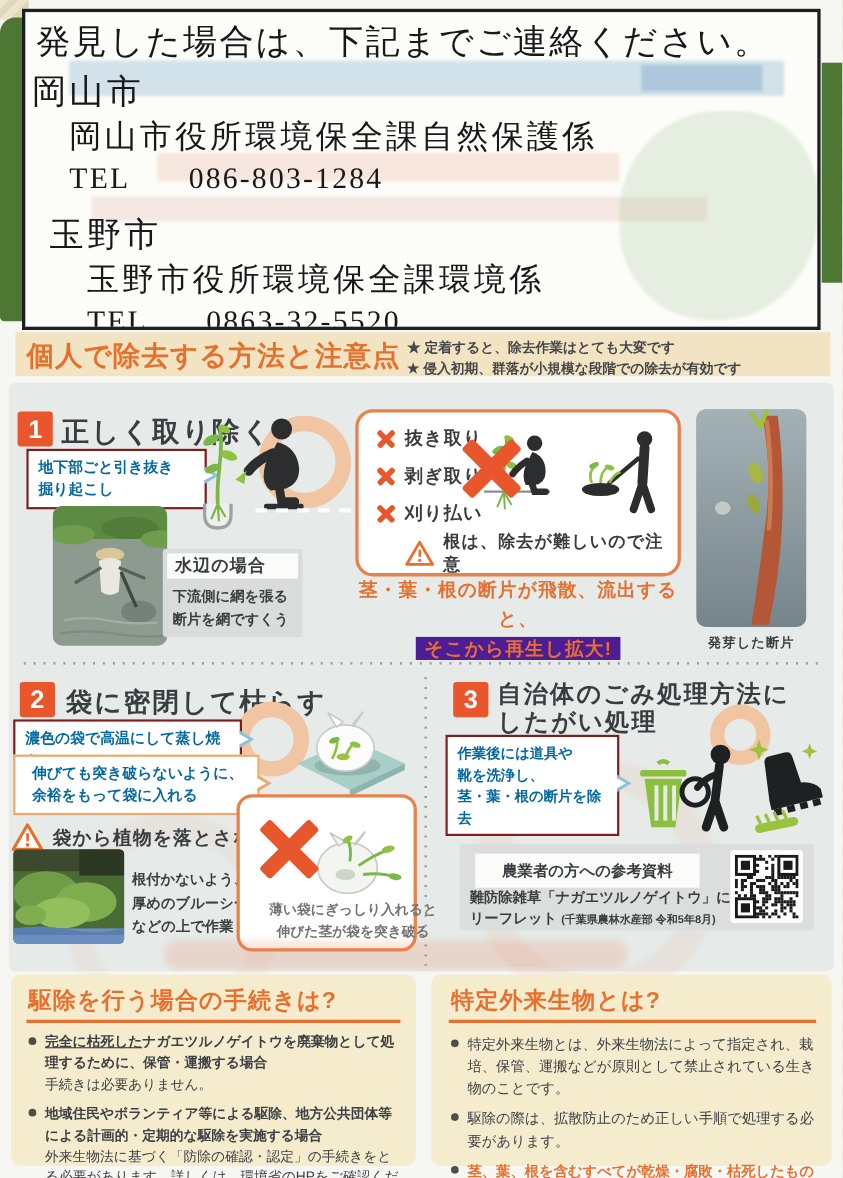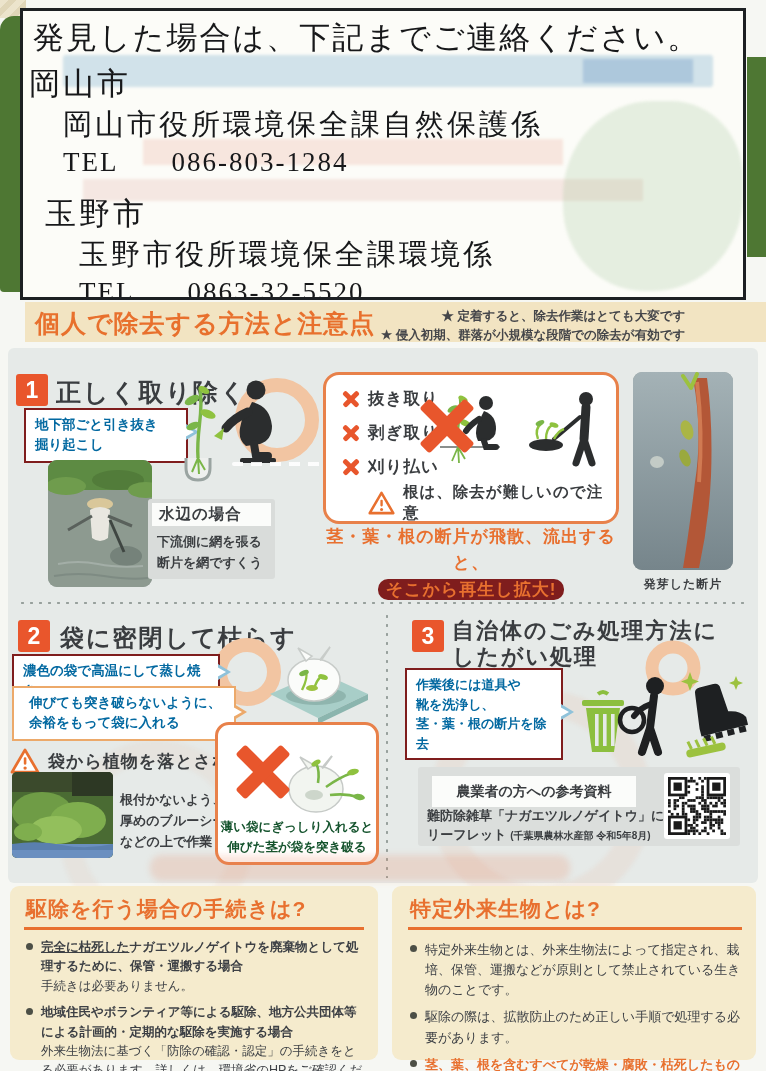--- a/index.html
+++ b/index.html
@@ -28,21 +28,21 @@
   .bleed-blue{left:40px;top:44px;width:650px;height:32px;background:rgba(140,185,210,.38);border-radius:3px;}
   .bleed-blue2{left:560px;top:48px;width:110px;height:24px;background:rgba(90,140,190,.30);}
   .bleed-pink1{left:120px;top:128px;width:420px;height:26px;background:rgba(225,120,90,.16);}
   .bleed-pink2{left:60px;top:168px;width:560px;height:22px;background:rgba(200,90,80,.13);}
   .bleed-green{left:540px;top:90px;width:180px;height:190px;background:rgba(150,190,140,.22);border-radius:50% 40% 50% 45%;}
   .bleed-band-mid{left:150px;top:855px;width:420px;height:26px;background:rgba(235,130,90,.20);border-radius:12px;filter:blur(3px);}
   .bleed-ring-a{left:430px;top:690px;width:170px;height:170px;border:26px solid rgba(235,150,110,.10);border-radius:50%;filter:blur(2px);}
   .bleed-ring-b{left:60px;top:740px;width:150px;height:150px;border:22px solid rgba(235,150,110,.08);border-radius:50%;filter:blur(2px);}
 
   
-  .band{left:25px;top:302px;width:741px;height:40px;background:#f2e4c2;text-align:right;}
+  .band{left:14px;top:302px;width:741px;height:40px;background:#f2e4c2;}
   .band-title{left:10px;top:5px;font-size:25px;font-weight:800;color:#e8702d;letter-spacing:1px;}
   .band-notes{left:356px;top:5px;font-size:12.5px;font-weight:600;color:#45464a;line-height:1.5;white-space:pre-line;}
 
   
   .mid{left:8px;top:348px;width:750px;height:535px;background:#e6eae8;border-radius:6px;}
   .dot-h{left:18px;top:601px;width:730px;height:4px;
     background:radial-gradient(circle,#97a09c 1.1px,transparent 1.3px);background-size:9px 4px;background-repeat:repeat-x;}
   .dot-v{left:385px;top:612px;width:4px;height:266px;
     background:radial-gradient(circle,#97a09c 1.1px,transparent 1.3px);background-size:4px 9px;background-repeat:repeat-y;}
 
@@ -77,21 +77,21 @@
   .xmark::after{transform:translate(-50%,-50%) rotate(-45deg);}
   .bigx{position:relative;}
   .bigx::before,.bigx::after{content:"";position:absolute;left:50%;top:50%;width:64px;height:14px;
     background:#e8562c;border-radius:3px;transform:translate(-50%,-50%) rotate(45deg);}
   .bigx::after{transform:translate(-50%,-50%) rotate(-45deg);}
 
   .warnrow{position:absolute;display:flex;align-items:center;gap:8px;font-weight:800;color:#3a3d40;}
   .warnrow svg{flex:0 0 auto;}
 
   .caution{left:318px;top:524px;width:306px;text-align:center;color:#e8702f;font-weight:800;font-size:17px;letter-spacing:1px;line-height:1.55;}
-  .caution .hl{background:#7f1d1d;padding:1px 8px;border-radius:10px;}
+  .caution .hl{background:#4c1d95;padding:1px 8px;}
 
   .dashline{height:4px;background:repeating-linear-gradient(90deg,#fff 0 11px,transparent 11px 19px);border-radius:2px;opacity:.9;}
 
   .refbox{left:418px;top:767px;width:322px;height:79px;background:#dbdedc;border-radius:3px;}
   .refstrip{left:14px;top:9px;width:204px;height:31px;display:flex;align-items:center;justify-content:center;font-size:14px;font-family:Liberation Serif, serif;}
   .refline1{left:9px;top:40px;font-size:13px;font-weight:600;color:#3b3e41;}
   .refline2{left:9px;top:59px;font-size:13px;font-weight:600;color:#3b3e41;}
   .refline2 .small{font-size:10px;}
   .qr{left:246px;top:6px;width:66px;height:66px;background:#fff;border-radius:3px;padding:4px;box-sizing:border-box;}
 
@@ -327,21 +327,21 @@
       <ellipse cx="42" cy="50" rx="27" ry="23" fill="#f2f5f0" stroke="#c6cac7" stroke-width="1.5"></ellipse>
       <path d="M34 30 L26 18 L40 26 Z" fill="#f2f5f0" stroke="#c6cac7" stroke-width="1.5"></path>
       <path d="M48 29 L58 17 L50 28 Z" fill="#f2f5f0" stroke="#c6cac7" stroke-width="2"></path>
       <path d="M52 48 Q66 38 78 34 M56 56 Q72 54 84 58 M44 44 Q46 32 42 24" stroke="#7ab648" stroke-width="2.6" fill="none"></path>
       <ellipse cx="79" cy="33" rx="6" ry="3" fill="#8fc23f" transform="rotate(-14 79 33)"></ellipse>
       <ellipse cx="85" cy="58" rx="6" ry="3" fill="#7ab648" transform="rotate(10 85 58)"></ellipse>
       <ellipse cx="42" cy="24" rx="5" ry="2.6" fill="#8fc23f" transform="rotate(-30 42 24)"></ellipse>
       <ellipse cx="40" cy="56" rx="9" ry="5" fill="#cdd6cb"></ellipse>
     </svg>
     <div class="bigx abs" style="left:10px;top:12px;width:70px;height:70px;"></div>
-    <div class="abs preline" style="left:0;top:92px;width:100%;text-align:center;font-size:12.5px;font-weight:800;color:#14532d;line-height:1.6;">薄い袋にぎっしり入れると
+    <div class="abs preline" style="left:0;top:92px;width:100%;text-align:center;font-size:12.5px;font-weight:800;color:#737373;line-height:1.6;padding-left:24px;">薄い袋にぎっしり入れると
 伸びた茎が袋を突き破る</div>
   </div>
 
   <div class="abs num-badge" style="left:412px;top:620px;">3</div>
   <div class="abs step-title" style="left:452px;top:618px;font-size:22px;line-height:1.2;">
     <div>自治体のごみ処理方法に</div>
     <div>したがい処理</div>
   </div>
 
   <div class="bubble" style="left:405px;top:668px;width:136px;--py:34px;font-size:13px;">作業後には道具や

